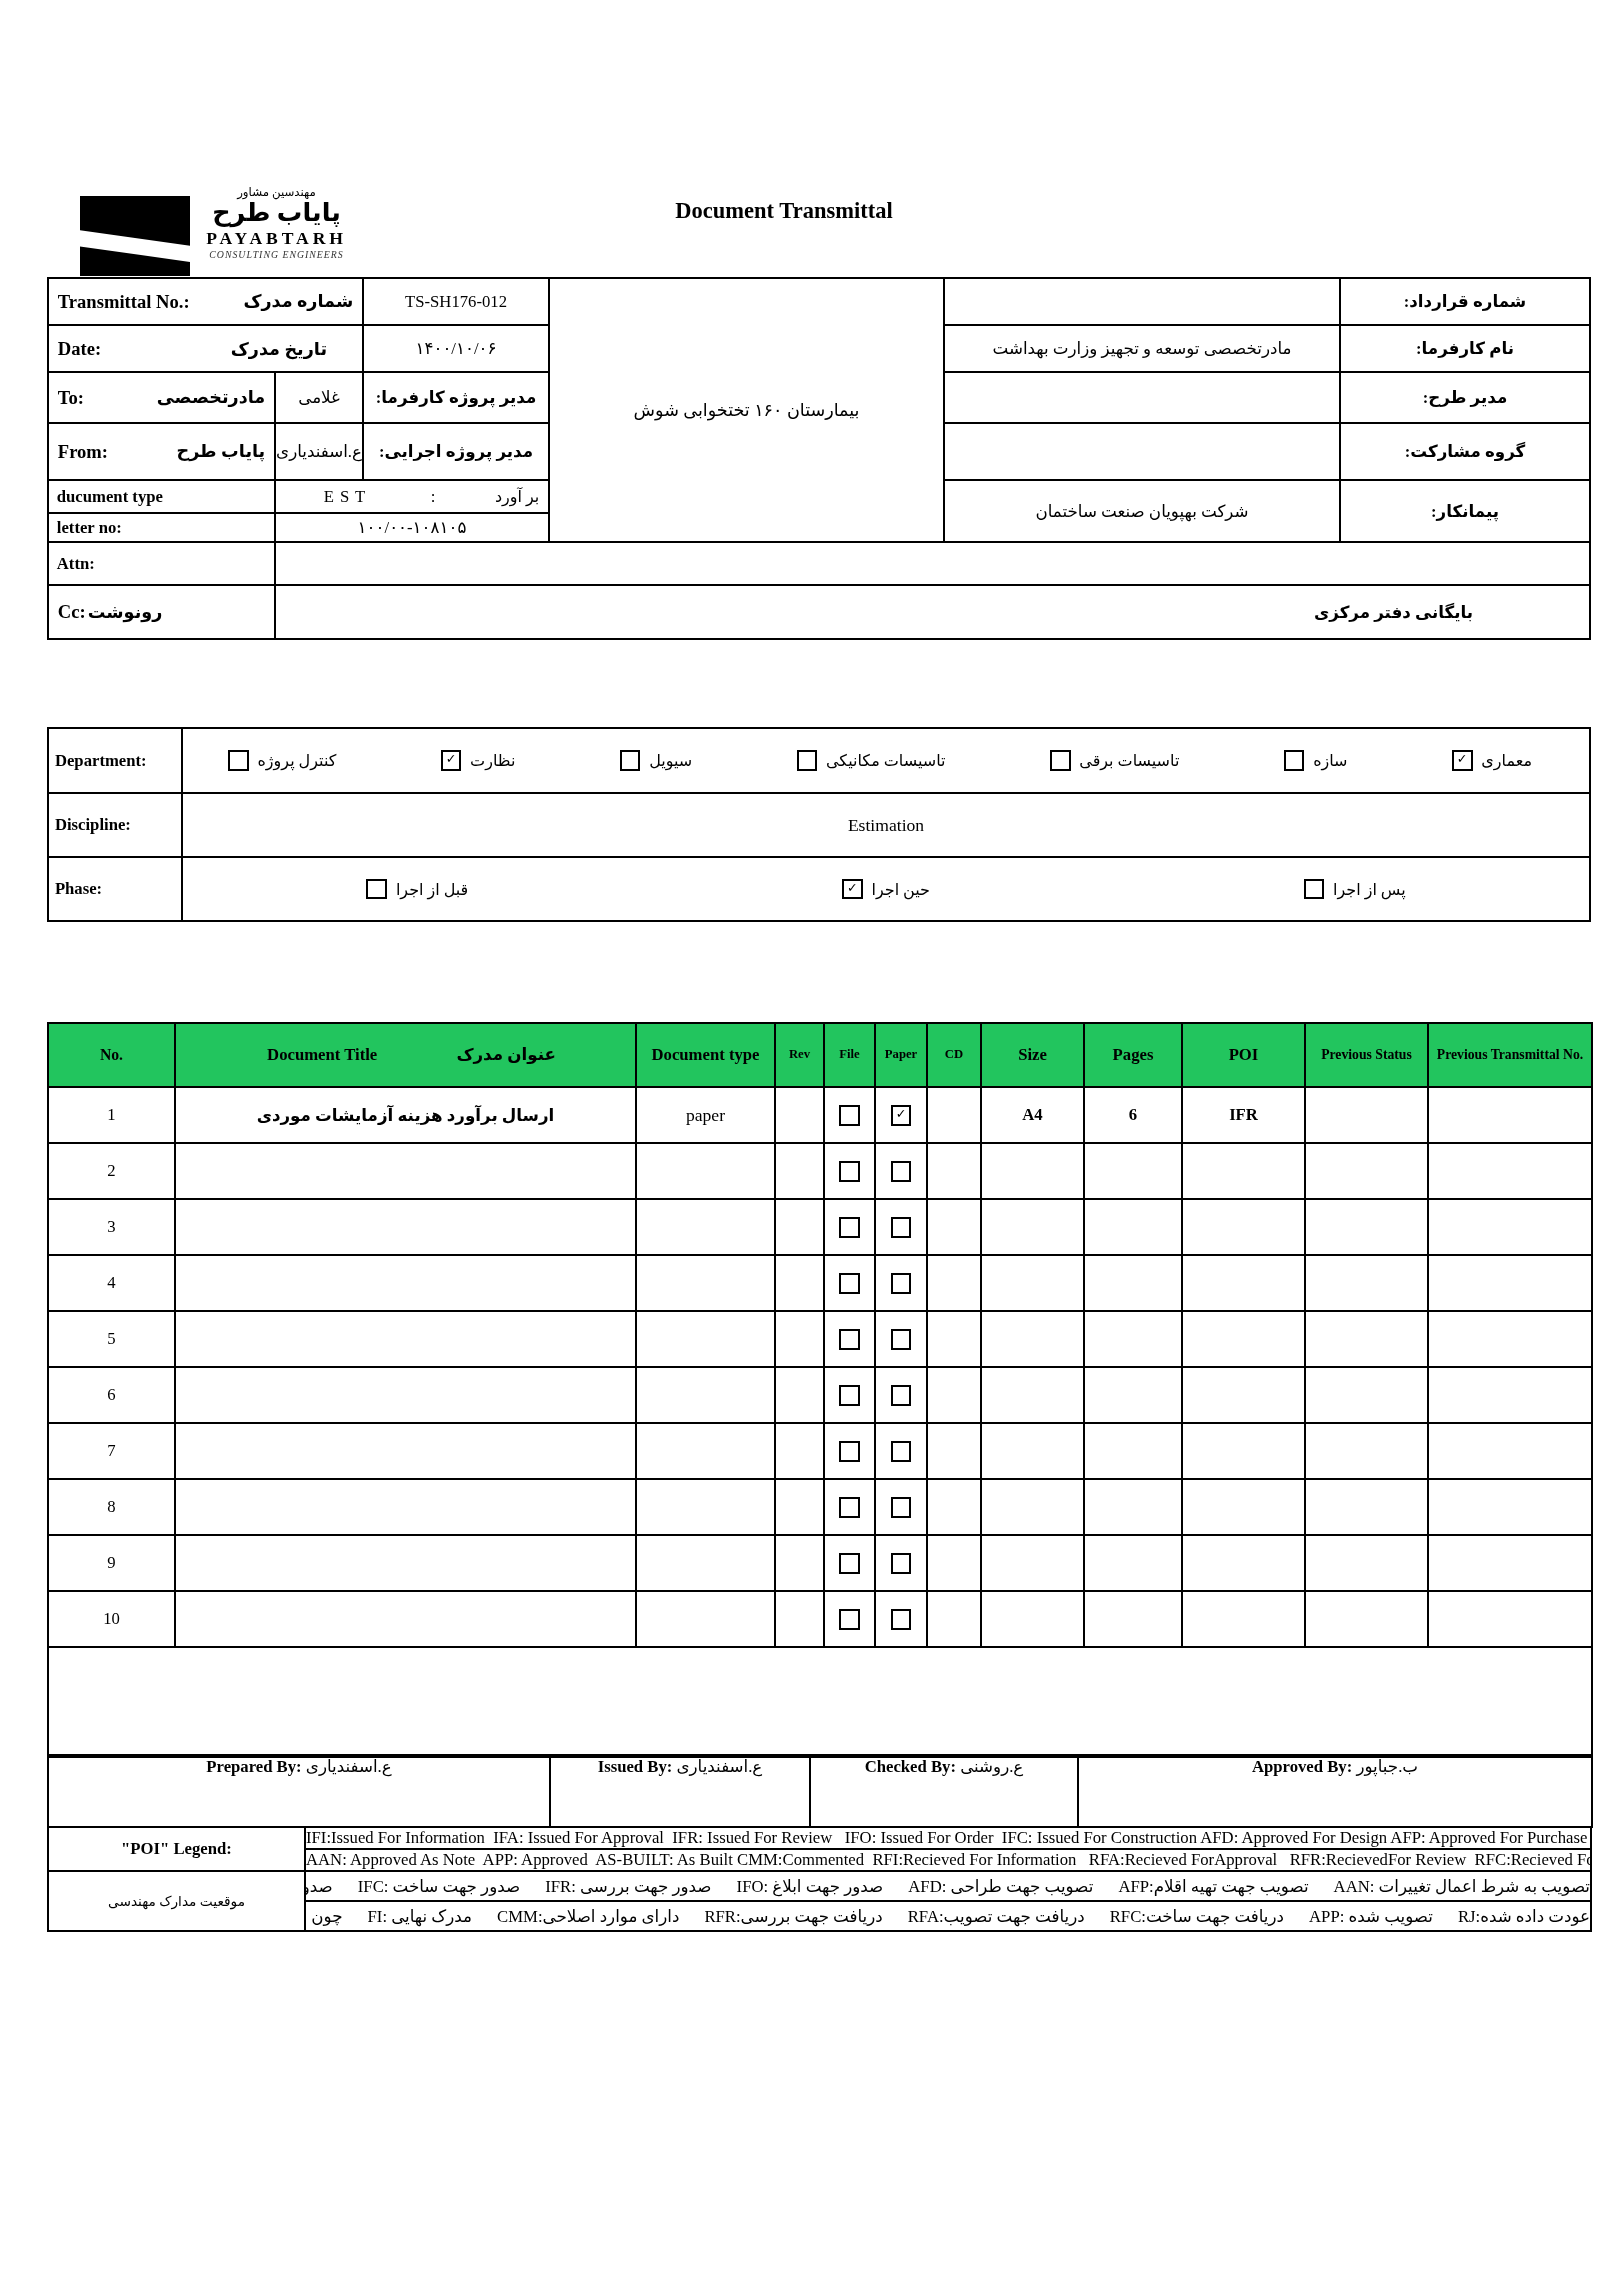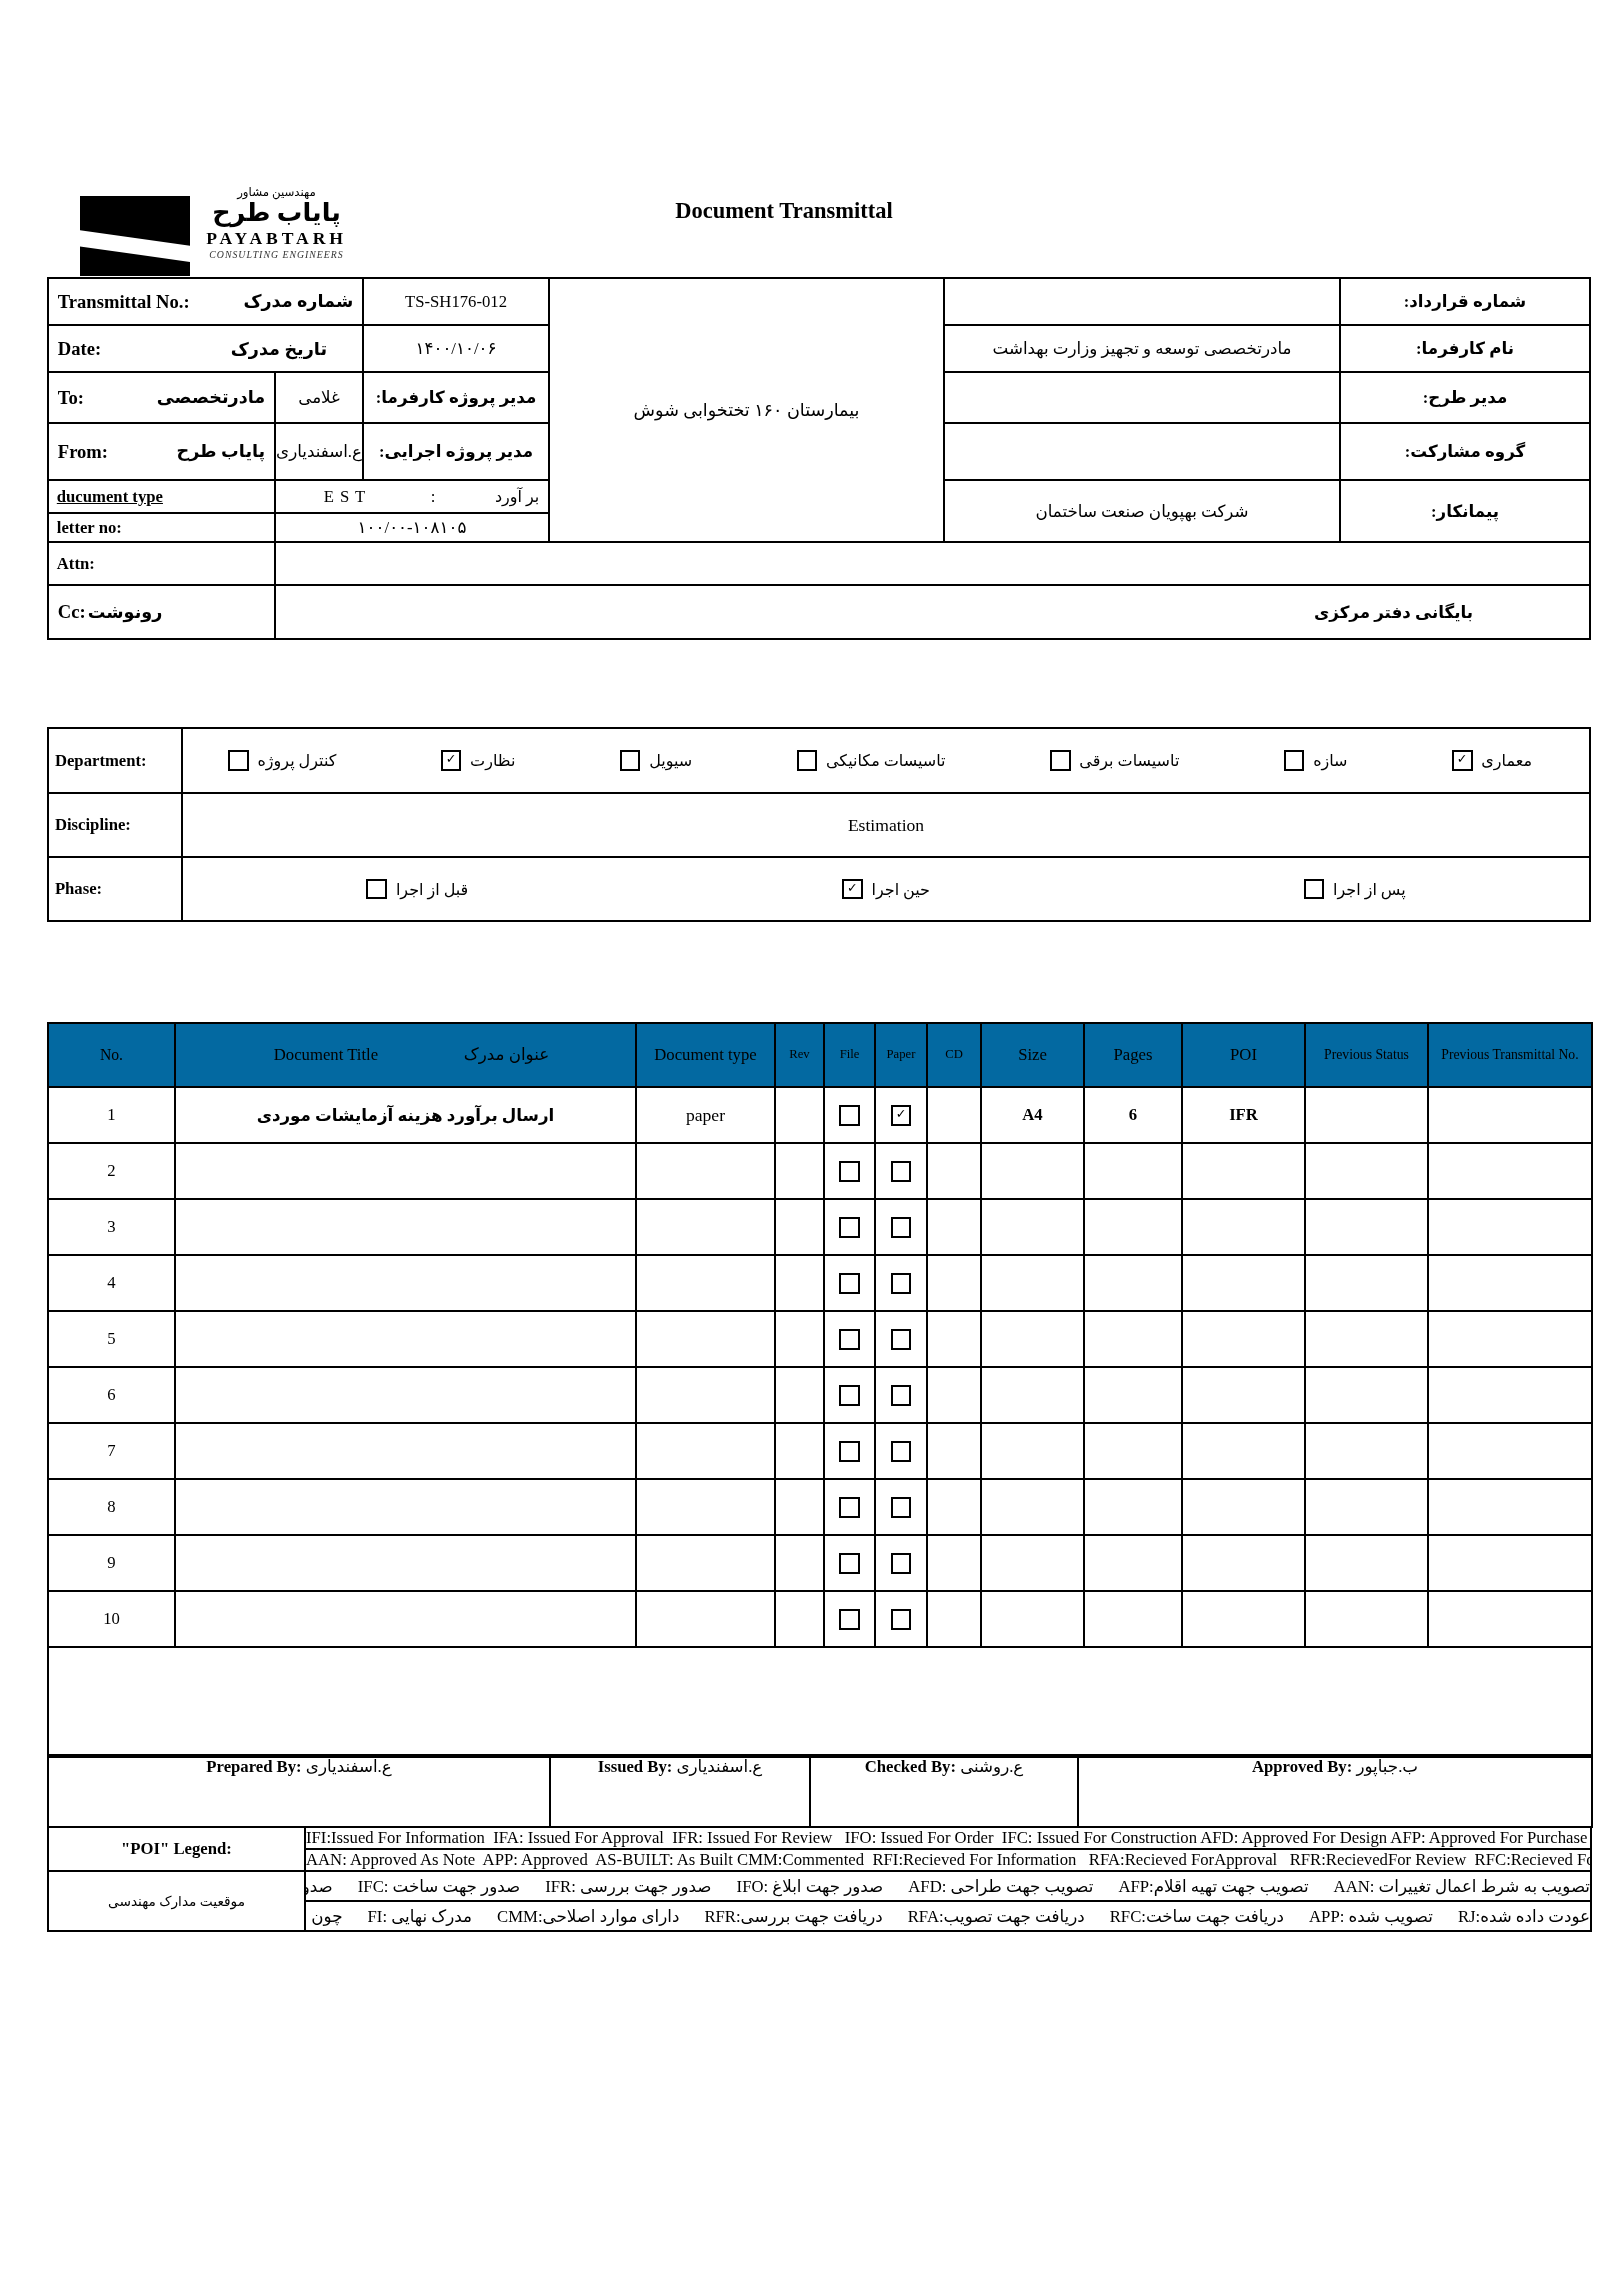--- a/index.html
+++ b/index.html
@@ -28,21 +28,21 @@
   td.ralbl{text-align:right;padding-right:5.9px;font-weight:bold;font-size:17.6px;}
   td.sig{vertical-align:top;text-align:left;padding:3.9px 7.8px;font-size:16.7px;}
   
   .cb{display:inline-block;width:16.7px;height:16.7px;border:2px solid #000;background:#fff;
       font-size:12.7px;line-height:14.7px;text-align:center;vertical-align:middle;flex:0 0 auto;}
   .chk-item{display:flex;align-items:center;gap:8.8px;}
   .dept-row{display:flex;justify-content:space-between;align-items:center;padding:0 57px 0 45px;}
   .phase-row{display:grid;grid-template-columns:1fr 1fr 1fr;align-items:center;}
   .phase-row .chk-item{justify-self:center;}
   
-  td.hd{background:#0369a1;font-weight:normal;font-size:14.7px;line-height:1.25;}
+  td.hd{background:#22c55e;font-weight:bold;font-size:14.7px;line-height:1.25;}
   .hd2{display:flex;justify-content:space-evenly;align-items:center;}
   
   td.lgE{text-align:left;font-size:12.3px;padding-left:4.9px;white-space:pre;}
   td.lgF{text-align:right;font-size:13.2px;padding:0 5.9px;white-space:pre;}
 </style>
 </head>
 <body>
 
 <div class="page">
 
@@ -108,21 +108,21 @@
           <span class="en-lbl">From:</span>
           <span class="fa-b" dir="rtl">پایاب طرح</span>
         </div>
       </td>
       <td class="fa" dir="rtl">ع.اسفندیاری</td>
       <td class="ralbl" dir="rtl">مدیر پروژه اجرایی:</td>
       <td></td>
       <td class="ralbl" dir="rtl">گروه مشارکت:</td>
     </tr>
     <tr style="height:33px">
-      <td style="text-align:left;padding-left:7.8px;text-decoration:underline;" class="en-lbl">ducument type</td>
+      <td style="text-align:left;padding-left:7.8px;" class="en-lbl">ducument type</td>
       <td colspan="2">
         <div class="flx">
           <span style="letter-spacing:5.9px;margin-left:39px;">EST</span>
           <span>:</span>
           <span class="fa" dir="rtl">بر آورد</span>
         </div>
       </td>
       <td rowspan="2" class="fa" dir="rtl">شرکت بهپویان صنعت ساختمان</td>
       <td rowspan="2" class="ralbl" dir="rtl" style="text-align:center;">پیمانکار:</td>
     </tr>

